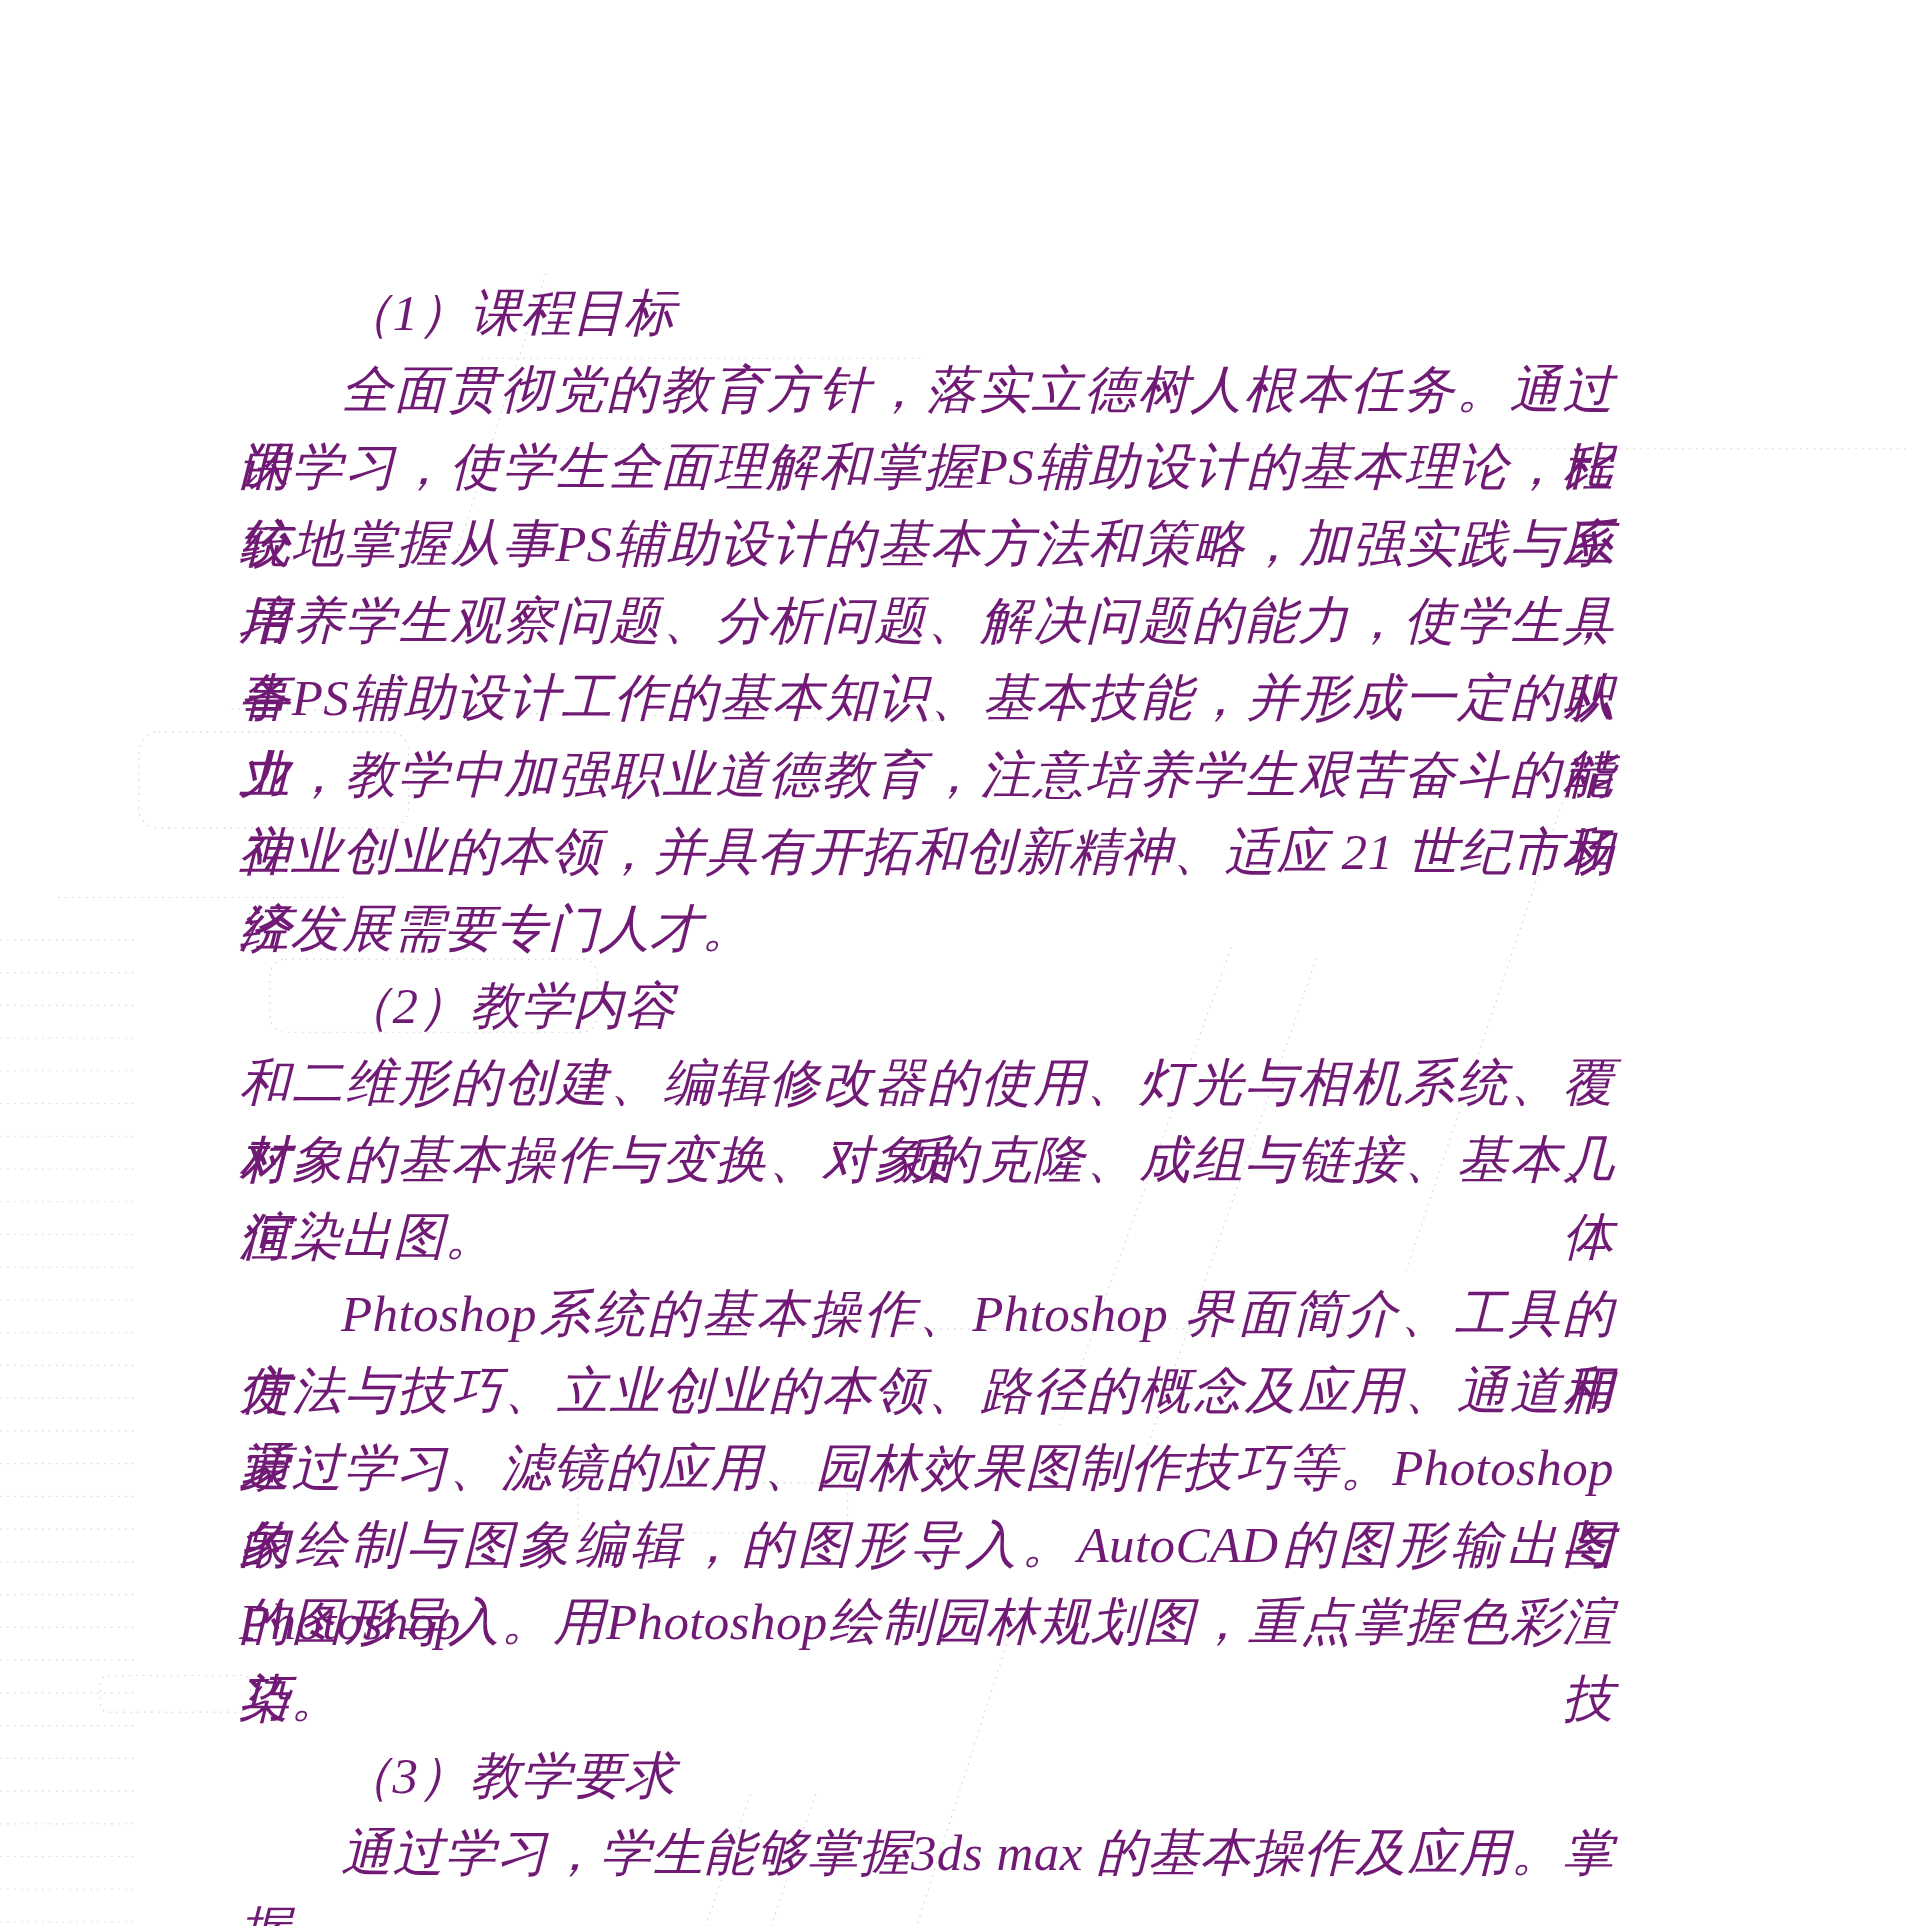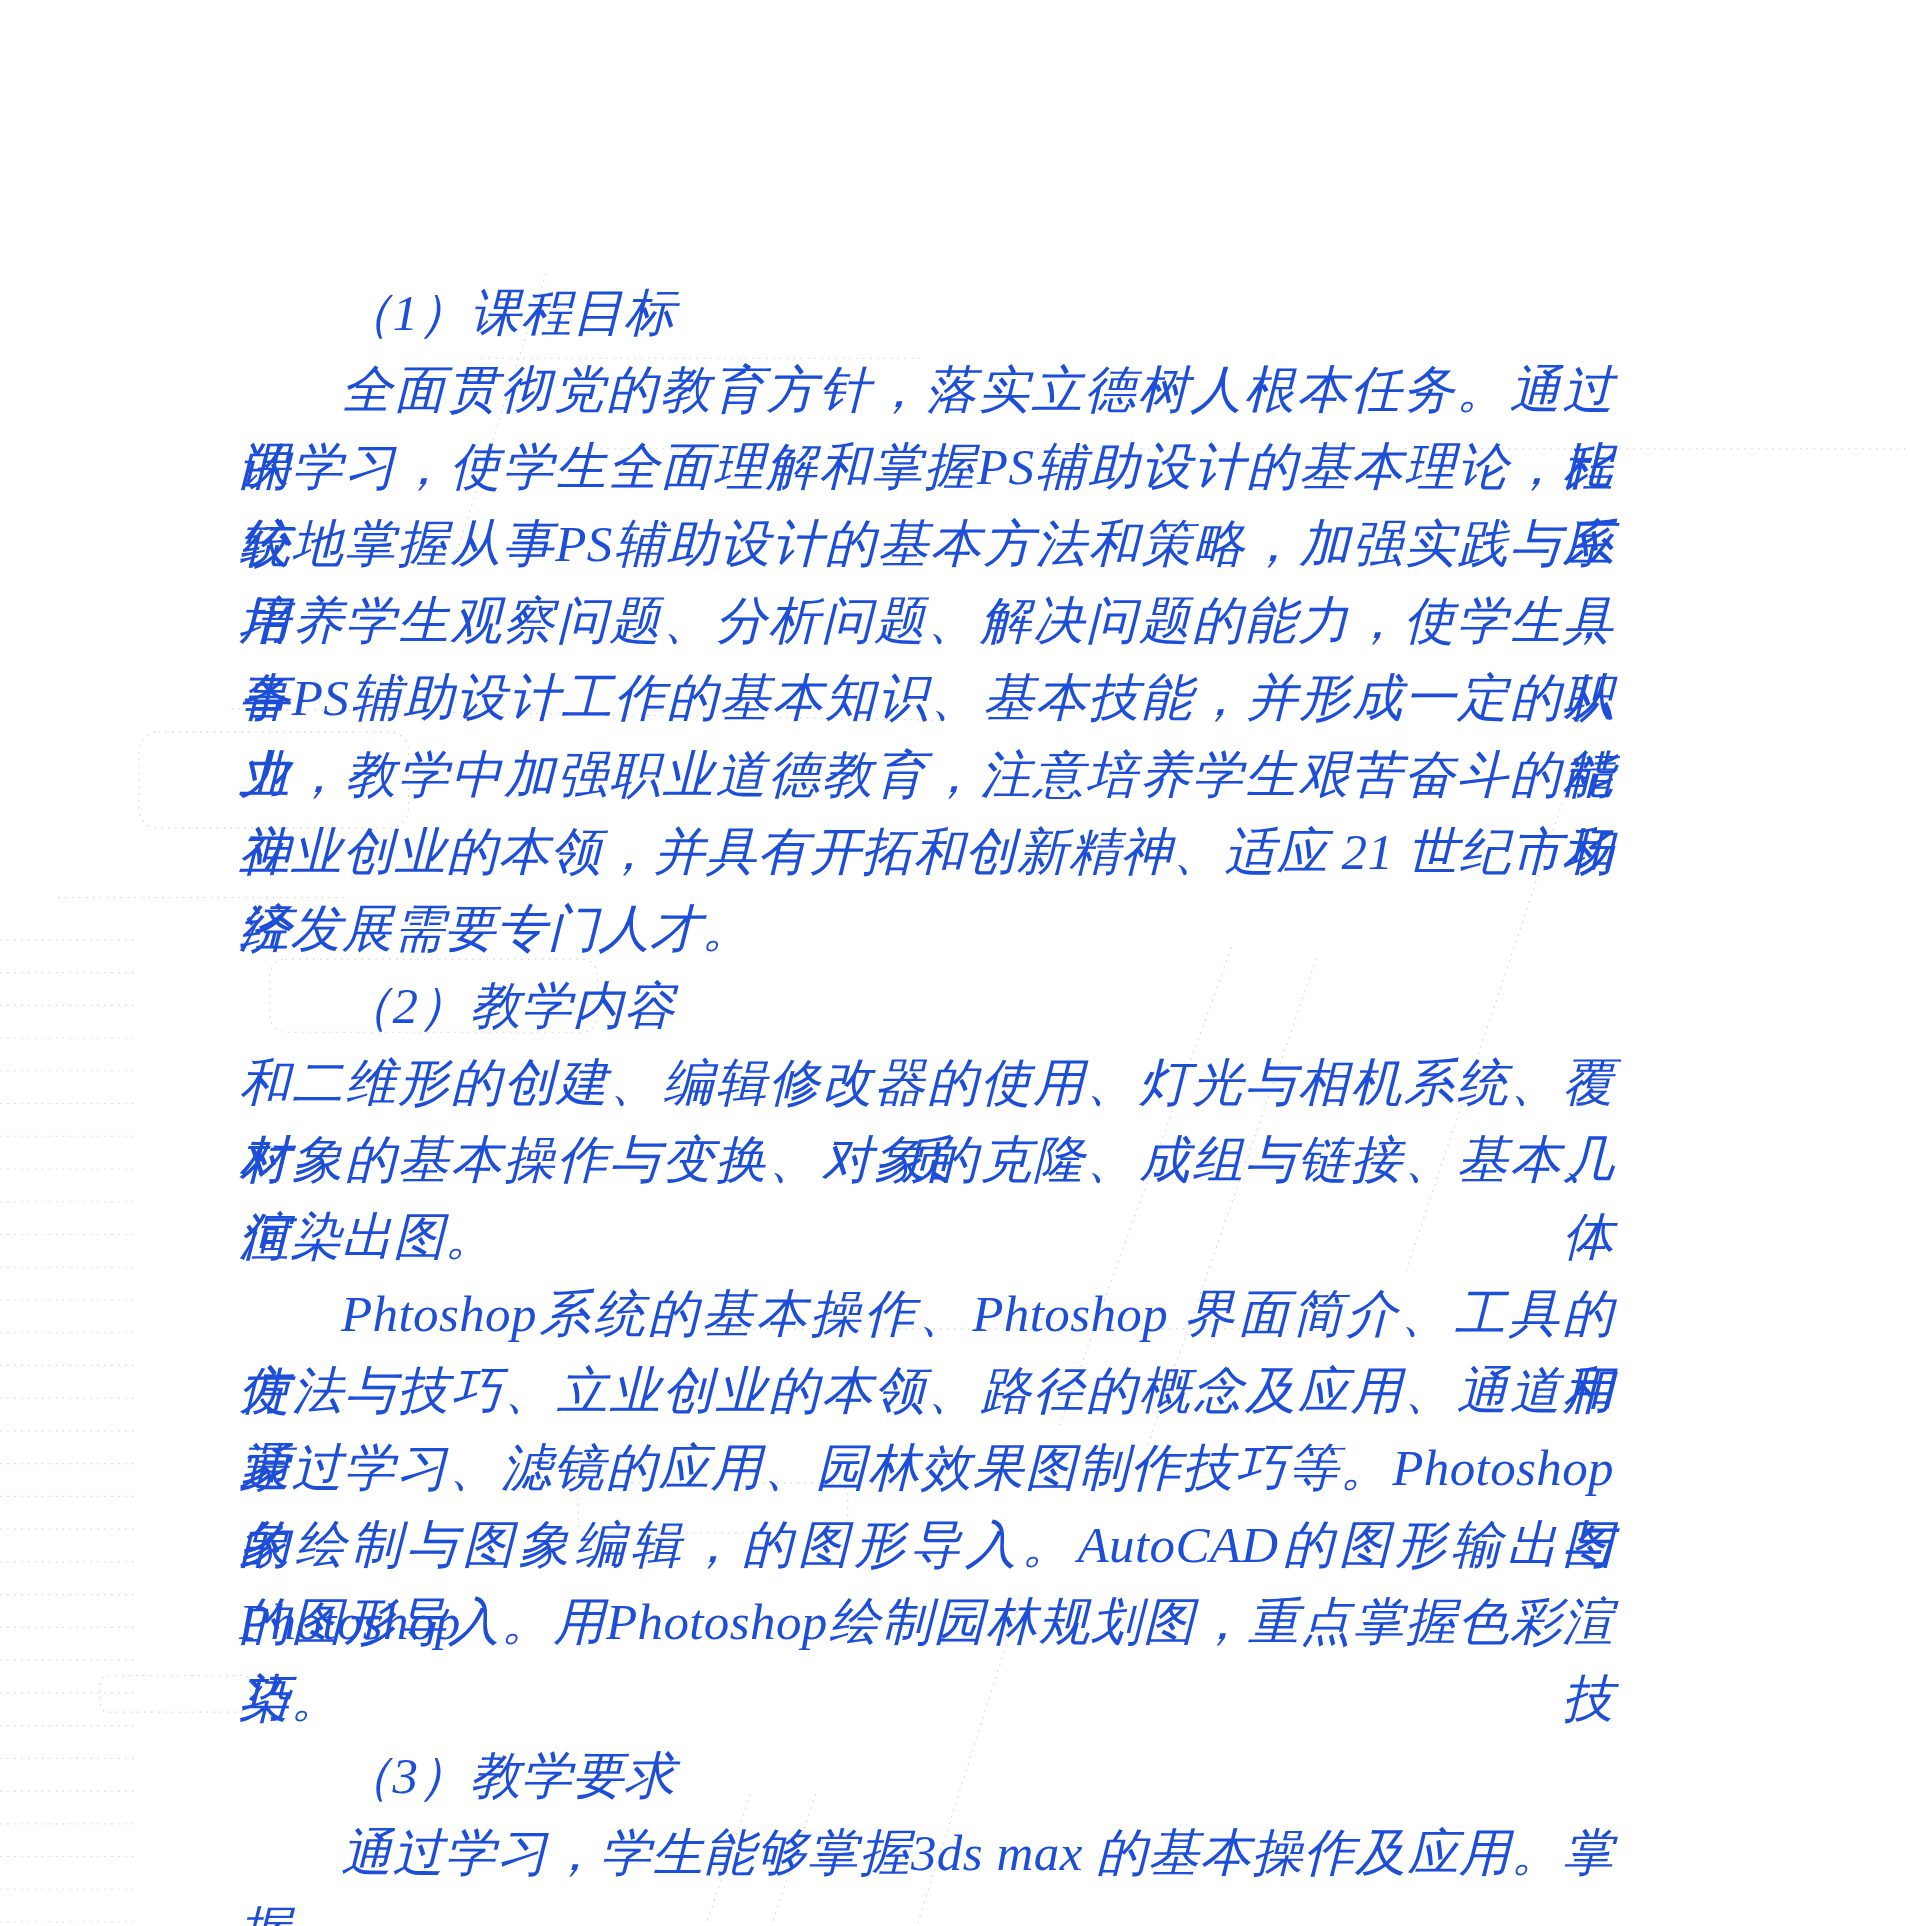--- a/index.html
+++ b/index.html
@@ -29,21 +29,21 @@
     width: 1375px;
     z-index: 2;
   }
   .line {
     height: 77px;
     line-height: 77px;
     font-size: 51px;
     font-style: italic;           
     letter-spacing: 0.4px;
     white-space: nowrap;
-    color: #1d4ed8;
+    color: #701a75;
   }
   .line.j {
     white-space: normal;
     text-align: justify;
     text-align-last: justify;
     text-justify: inter-character;
   }
   .line.ind { text-indent: 2em; }
 </style>
 </head>

